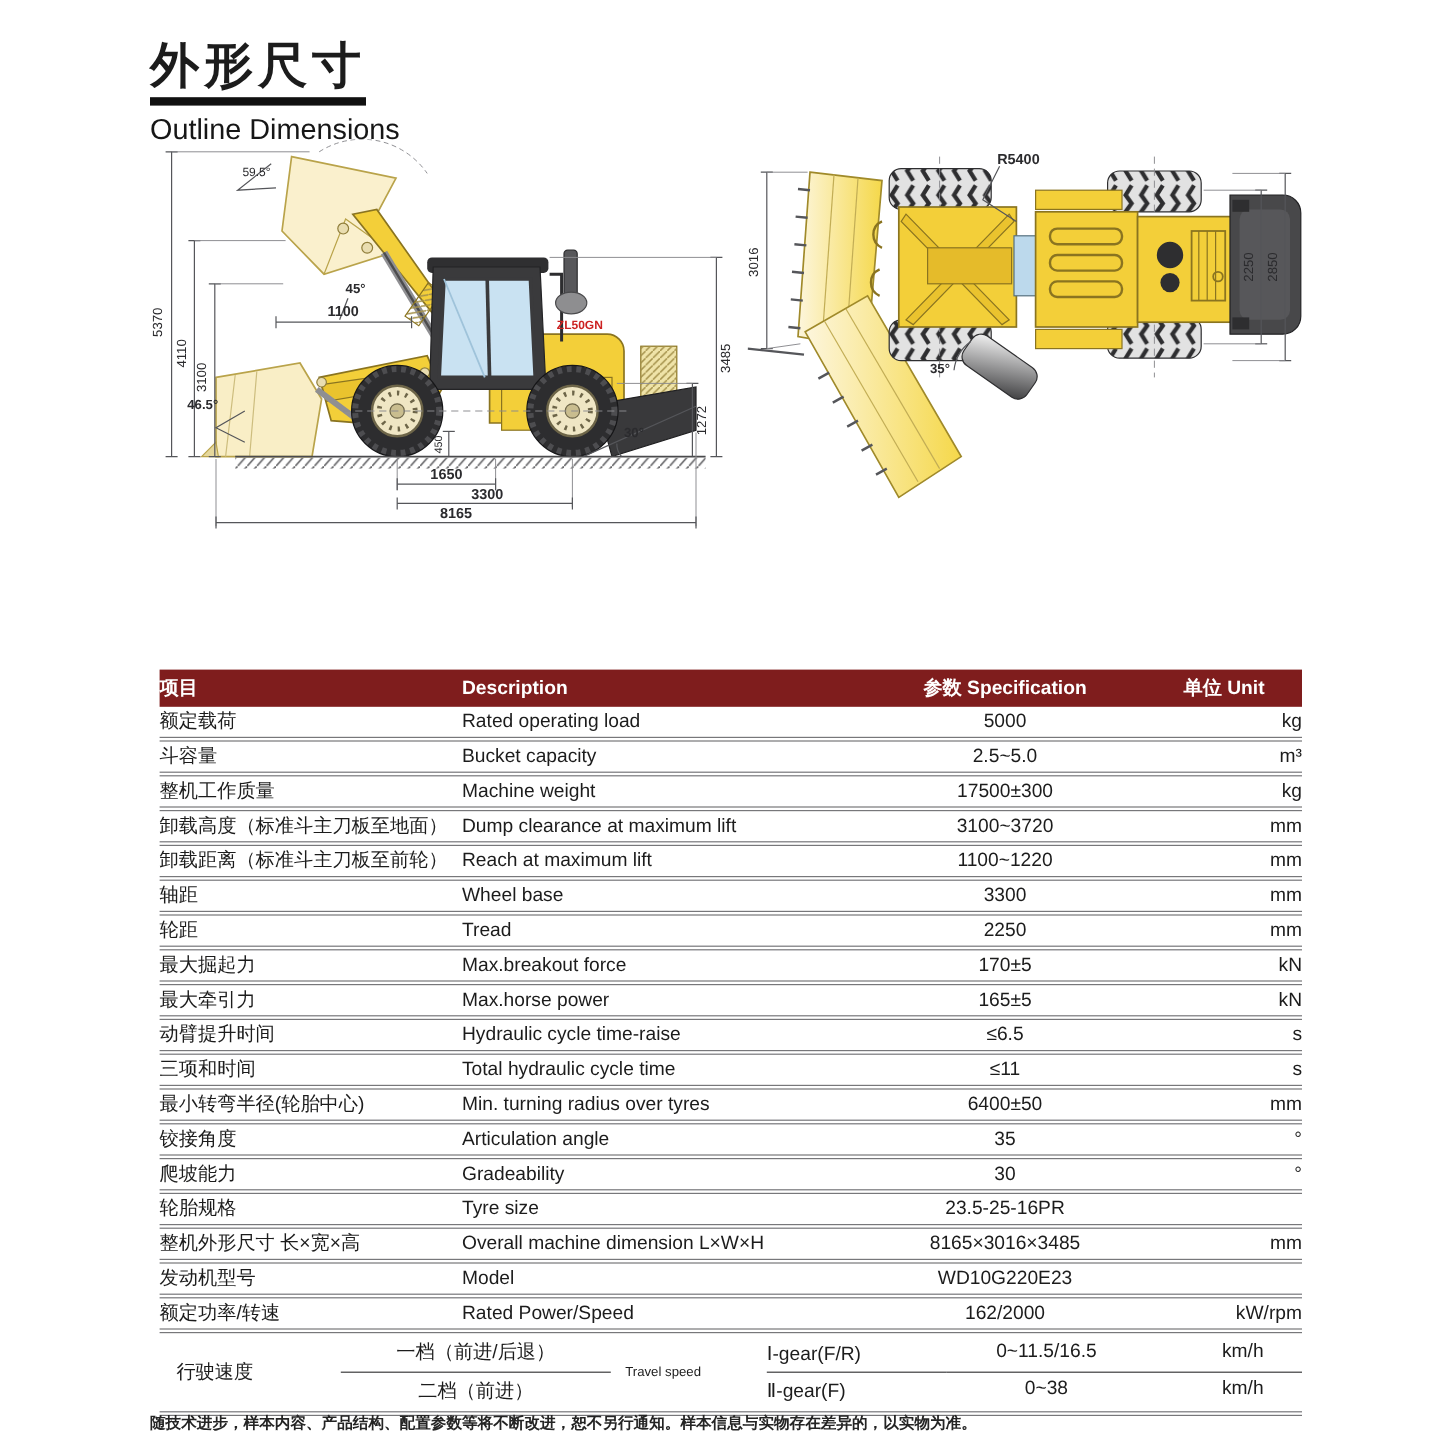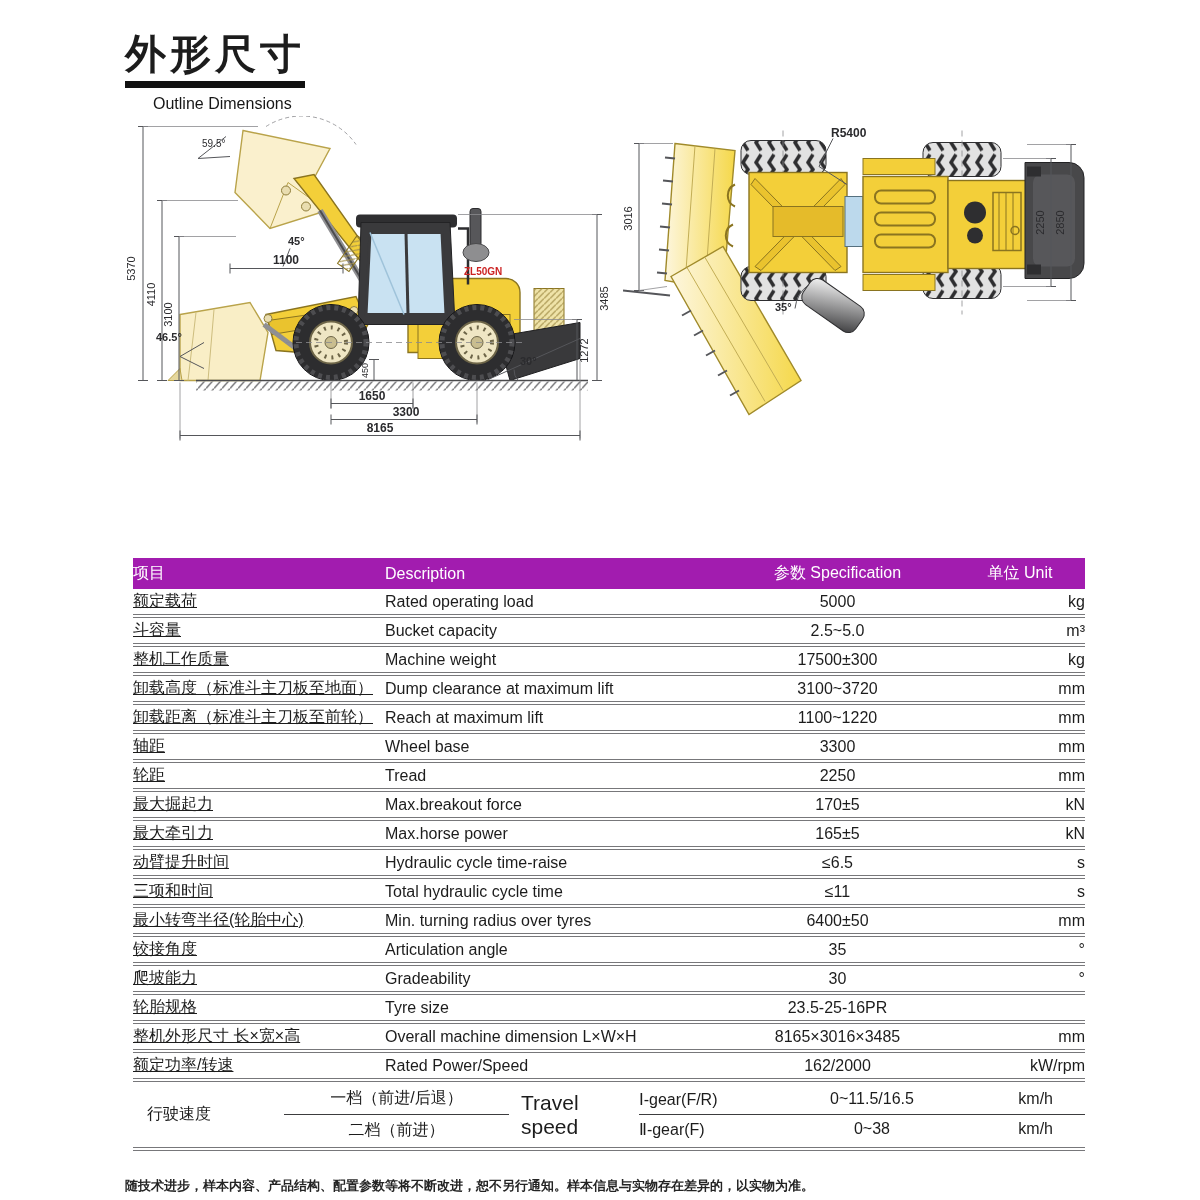--- a/index.html
+++ b/index.html
@@ -1,51 +1,51 @@
 <!DOCTYPE html>
 <html><head>
 <meta charset="utf-8">
 <style>
   html,body{margin:0;padding:0;background:#ffffff;}
   body{width:1200px;height:1200px;font-family:"Liberation Sans","DejaVu Sans",sans-serif;color:#1c1c1c;}
   .page{position:relative;width:1200px;height:1200px;overflow:hidden;background:#fff;}
 
   .sec-hdr{position:absolute;left:125px;}
   .sec-hdr .zh{display:inline-block;font-size:41px;font-weight:bold;letter-spacing:4px;line-height:1.05;border-bottom:7px solid #111;padding-bottom:5px;}
-  .sec-hdr .en{font-size:16px;margin-top:7px;color:#161616;margin-left:28px;}
+  .sec-hdr .en{font-size:24px;margin-top:7px;color:#161616;}
   #hdr-outline{top:33px;}
   #hdr-specs{top:474px;}
 
   .drawings{position:absolute;left:118px;top:116px;width:990px;height:352px;display:flex;}
   .drawings svg{display:block;}
   .dimtxt{fill:#2b2b2e;font-family:"Liberation Sans","DejaVu Sans",sans-serif;}
   .dimline{stroke:#55565a;stroke-width:1;fill:none;}
   .extline{stroke:#8a8a8e;stroke-width:0.8;fill:none;}
 
   .table-wrap{position:absolute;left:133px;top:558px;width:952px;}
   table.spec{width:952px;border-collapse:collapse;table-layout:fixed;font-size:16px;}
   table.spec col.c1{width:252px;} table.spec col.c2{width:335px;}
   table.spec col.c3{width:235px;} table.spec col.c4{width:130px;}
-  table.spec thead th{background:#a21caf;color:#fff;font-weight:normal;height:31px;padding:0;}
+  table.spec thead th{background:#7f1d1d;color:#fff;font-weight:bold;height:31px;padding:0;}
   th.h1{text-align:left;padding-left:14px;}
   th.h2{text-align:left;}
   th.h3{text-align:center;}
   th.h4{text-align:center;padding-right:10px;}
   table.spec tbody td{height:21px;padding:2px 0;border-bottom:4px double #77777a;vertical-align:middle;}
-  td.c1{padding-left:14px;text-decoration:underline;}
+  td.c1{padding-left:14px;}
   td.c3{text-align:center;}
   td.c4{text-align:right;padding-right:32px;}
   tr.last td{border-bottom:2px solid #4a4a4c;}
   td.travel-td{padding:0;}
   .travel-flex{display:flex;align-items:center;width:100%;}
   .tf-item{width:85px;padding-left:14px;flex:none;}
   .tf-gearzh{width:225px;margin-left:52px;flex:none;text-align:center;}
   .tf-gearzh .g1{border-bottom:1.5px solid #3c3c3e;padding:4px 4px 5px;}
   .tf-gearzh .g2{padding:5px 4px 4px;}
-  .tf-desc{margin-left:12px;width:118px;flex:none;font-size:21px;}
+  .tf-desc{margin-left:12px;width:118px;flex:none;font-size:11px;}
   .tf-grid{flex:1;display:grid;grid-template-columns:150px 1fr 130px;}
   .tf-grid .r1{border-bottom:1.5px solid #3c3c3e;padding:4px 0 5px;}
   .tf-grid .r2{padding:5px 0 4px;}
   .tf-grid .gtxt{text-align:left;}
   .tf-grid .gspec{text-align:center;}
   .tf-grid .gunit{text-align:right;padding-right:32px;}
 
   .footer{position:absolute;left:125px;top:1176px;width:962px;font-size:13px;line-height:1.5;color:#242424;}
   .footer .zh{font-weight:bold;}
 </style>
@@ -435,20 +435,26 @@
             <td class="c1">轮胎规格</td>
             <td class="c2">Tyre size</td>
             <td class="c3">23.5-25-16PR</td>
             <td class="c4"></td>
           </tr>
         <tr>
             <td class="c1">整机外形尺寸 长×宽×高</td>
             <td class="c2">Overall machine dimension L×W×H</td>
             <td class="c3">8165×3016×3485</td>
             <td class="c4">mm</td>
+          </tr>
+        <tr>
+            <td class="c1">发动机型号</td>
+            <td class="c2">Model</td>
+            <td class="c3">WD10G220E23</td>
+            <td class="c4"></td>
           </tr>
         <tr>
             <td class="c1">额定功率/转速</td>
             <td class="c2">Rated Power/Speed</td>
             <td class="c3">162/2000</td>
             <td class="c4">kW/rpm</td>
           </tr>
         <tr class="last">
           <td colspan="4" class="travel-td">
             <div class="travel-flex">

